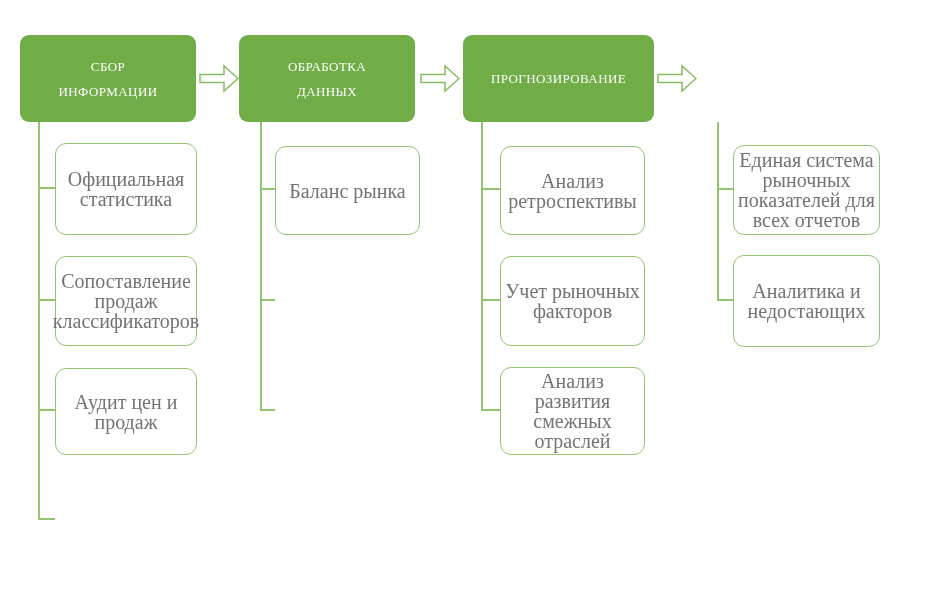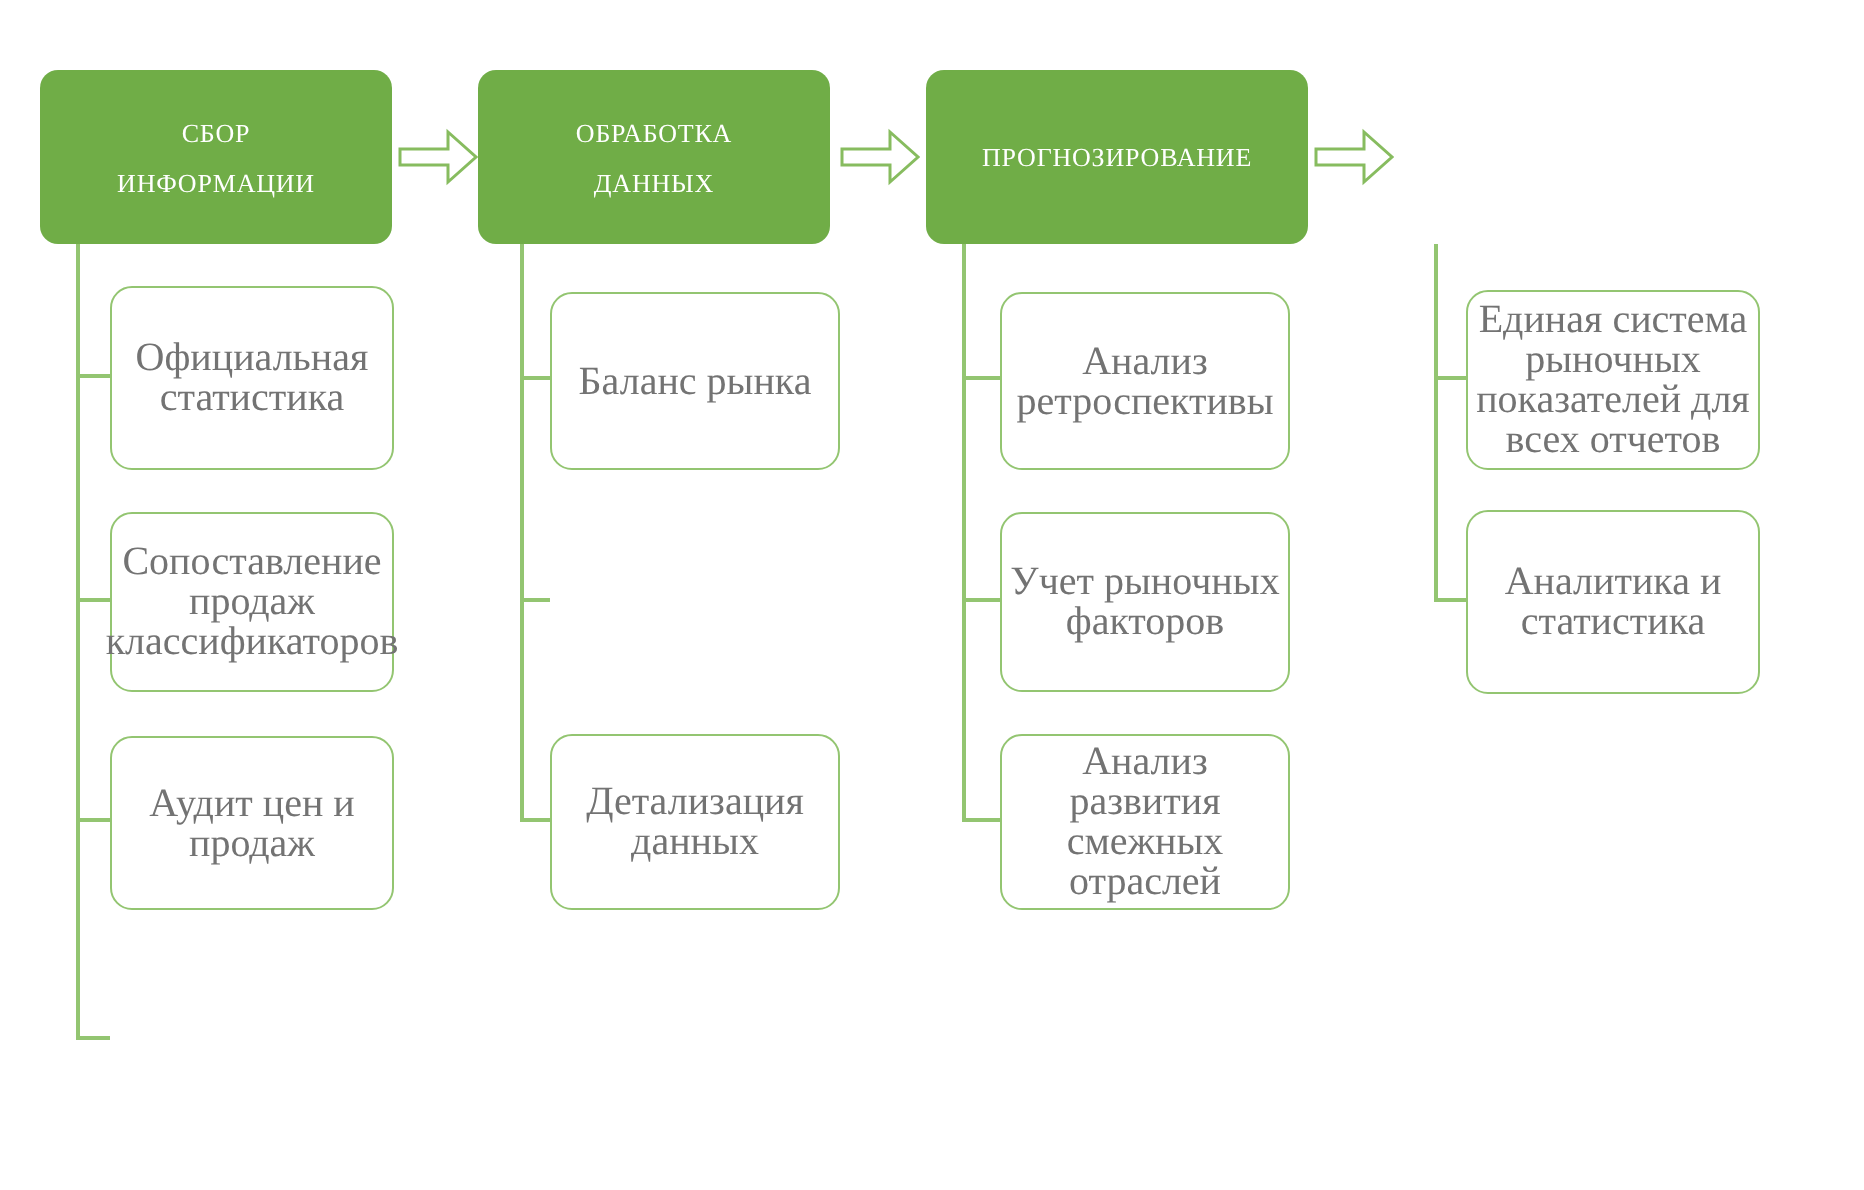--- a/index.html
+++ b/index.html
@@ -88,24 +88,20 @@
 классификаторов</span>
   </div>
   <div class="item" style="left:55px;top:368px;width:140px;height:85px">
     <span class="item-label">Аудит цен и
 продаж</span>
   </div>
 
   <div class="item" style="left:275px;top:146px;width:143px;height:87px">
     <span class="item-label">Баланс рынка</span>
   </div>
-  <div class="item" style="left:275px;top:367px;width:143px;height:86px">
-    <span class="item-label">Детализация
-данных</span>
-  </div>
 
   <div class="item" style="left:500px;top:146px;width:143px;height:87px">
     <span class="item-label">Анализ
 ретроспективы</span>
   </div>
   <div class="item" style="left:500px;top:256px;width:143px;height:88px">
     <span class="item-label">Учет рыночных
 факторов</span>
   </div>
   <div class="item" style="left:500px;top:367px;width:143px;height:86px">
@@ -115,16 +111,16 @@
   </div>
 
   <div class="item" style="left:733px;top:145px;width:145px;height:88px">
     <span class="item-label">Единая система
 рыночных
 показателей для
 всех отчетов</span>
   </div>
   <div class="item" style="left:733px;top:255px;width:145px;height:90px">
     <span class="item-label">Аналитика и
-статистика</span>
+недостающих</span>
   </div>
 
 </div>
 
 </body></html>

